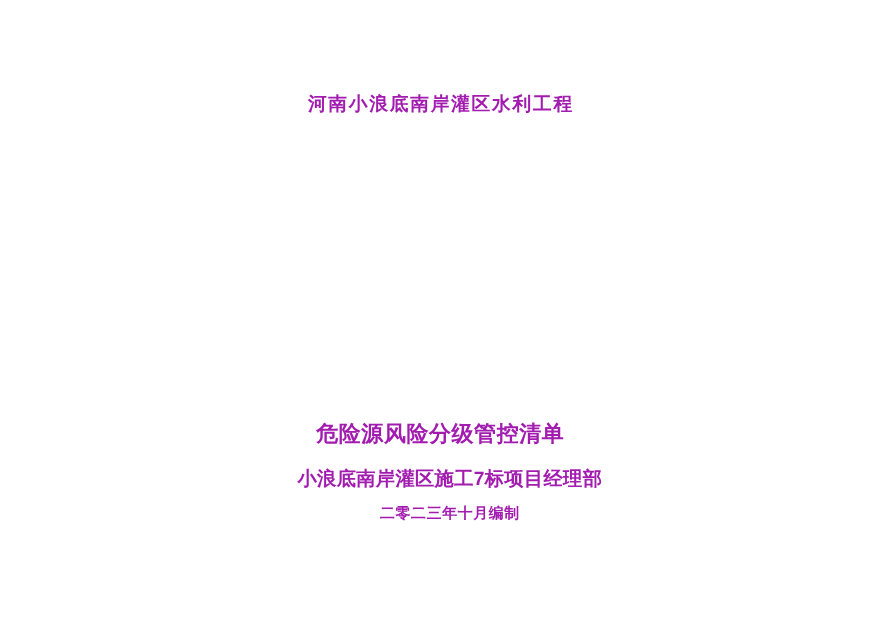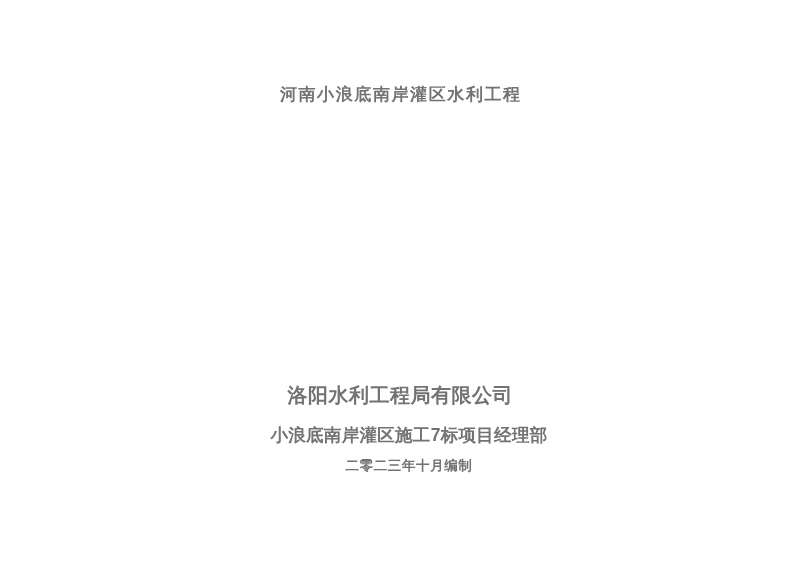--- a/index.html
+++ b/index.html
@@ -7,21 +7,21 @@
     padding: 0;
     background: #ffffff;
   }
   .page {
     position: relative;
     width: 800px;
     height: 565px;
     background: #ffffff;
     overflow: hidden;
     font-family: "Liberation Serif", "DejaVu Serif", serif;
-    color: #737373;
+    color: #a21caf;
   }
   .line {
     position: absolute;
     left: 0;
     width: 100%;
     text-align: center;
     line-height: 1;
     white-space: nowrap;
   }
   .project-name {
@@ -55,33 +55,33 @@
     top: 427px;
     font-family: "Liberation Sans", "DejaVu Sans", sans-serif;
     font-size: 17.5px;
     font-weight: bold;
     letter-spacing: 0.3px;
     padding-left: 18px;
     box-sizing: border-box;
   }
   .date-line {
     top: 460px;
-    font-family: Liberation Mono, monospace;
+    font-family: Liberation Sans, sans-serif;
     font-size: 13.5px;
     font-weight: bold;
     letter-spacing: 0.6px;
     padding-left: 18px;
     box-sizing: border-box;
   }
 </style>
 </head>
 <body>
 
 <div class="page">
   <div class="line project-name">河南小浪底南岸灌区水利工程</div>
 
 
-  <div class="line company-name">洛阳水利工程局有限公司</div>
+  <div class="line company-name">危险源风险分级管控清单</div>
 
   <div class="line department-name">小浪底南岸灌区施工7标项目经理部</div>
 
   <div class="line date-line">二零二三年十月编制</div>
 </div>
 
 </body></html>

